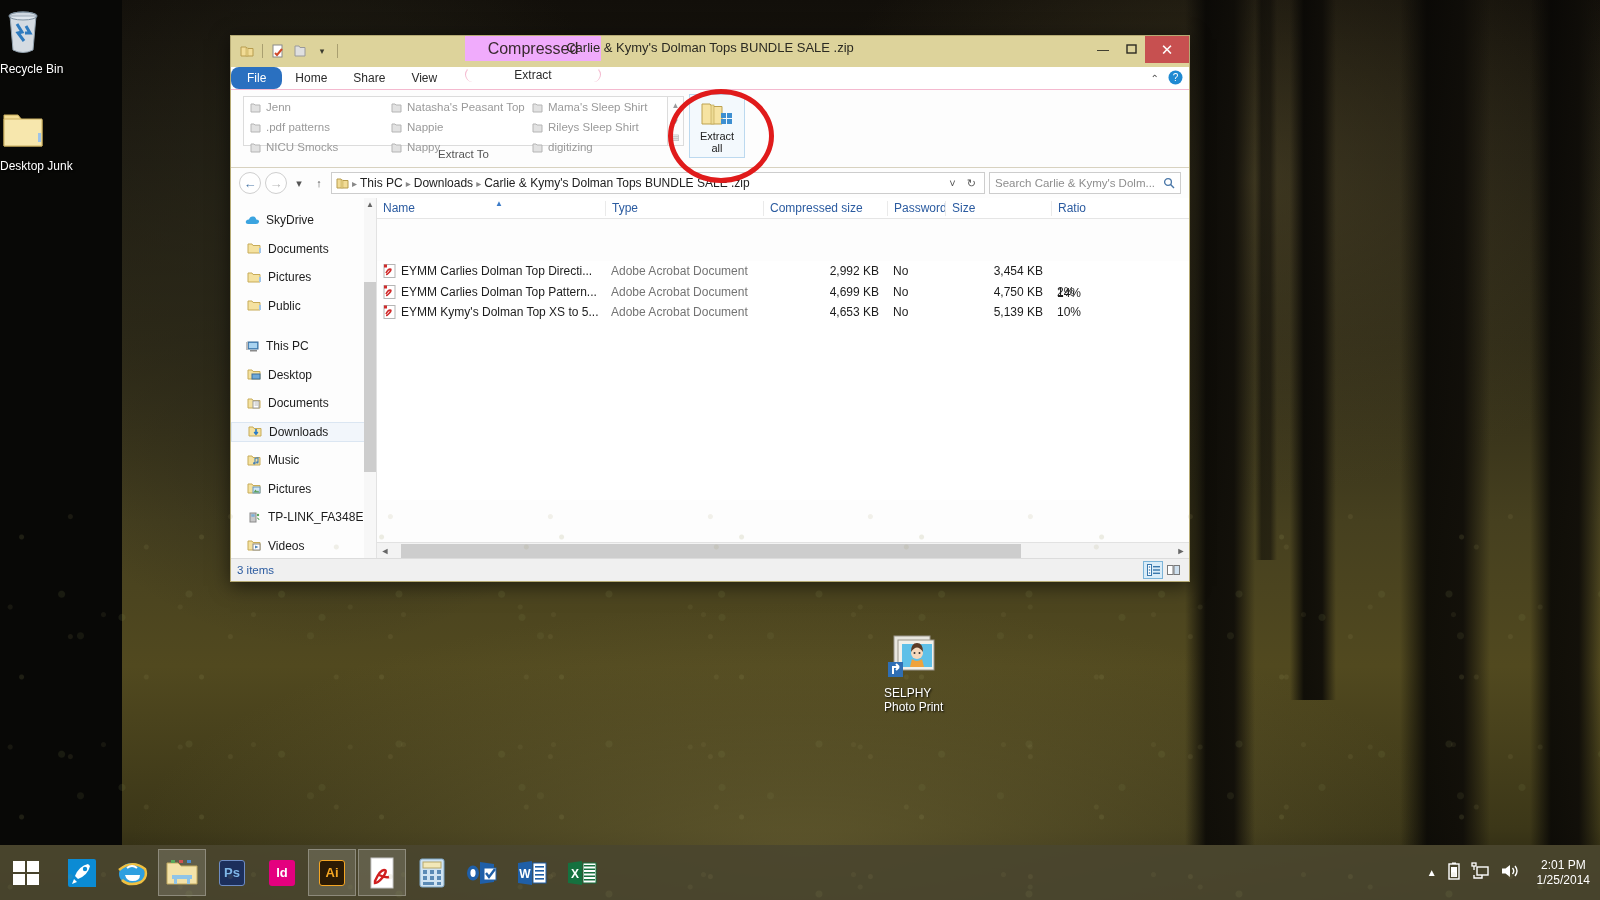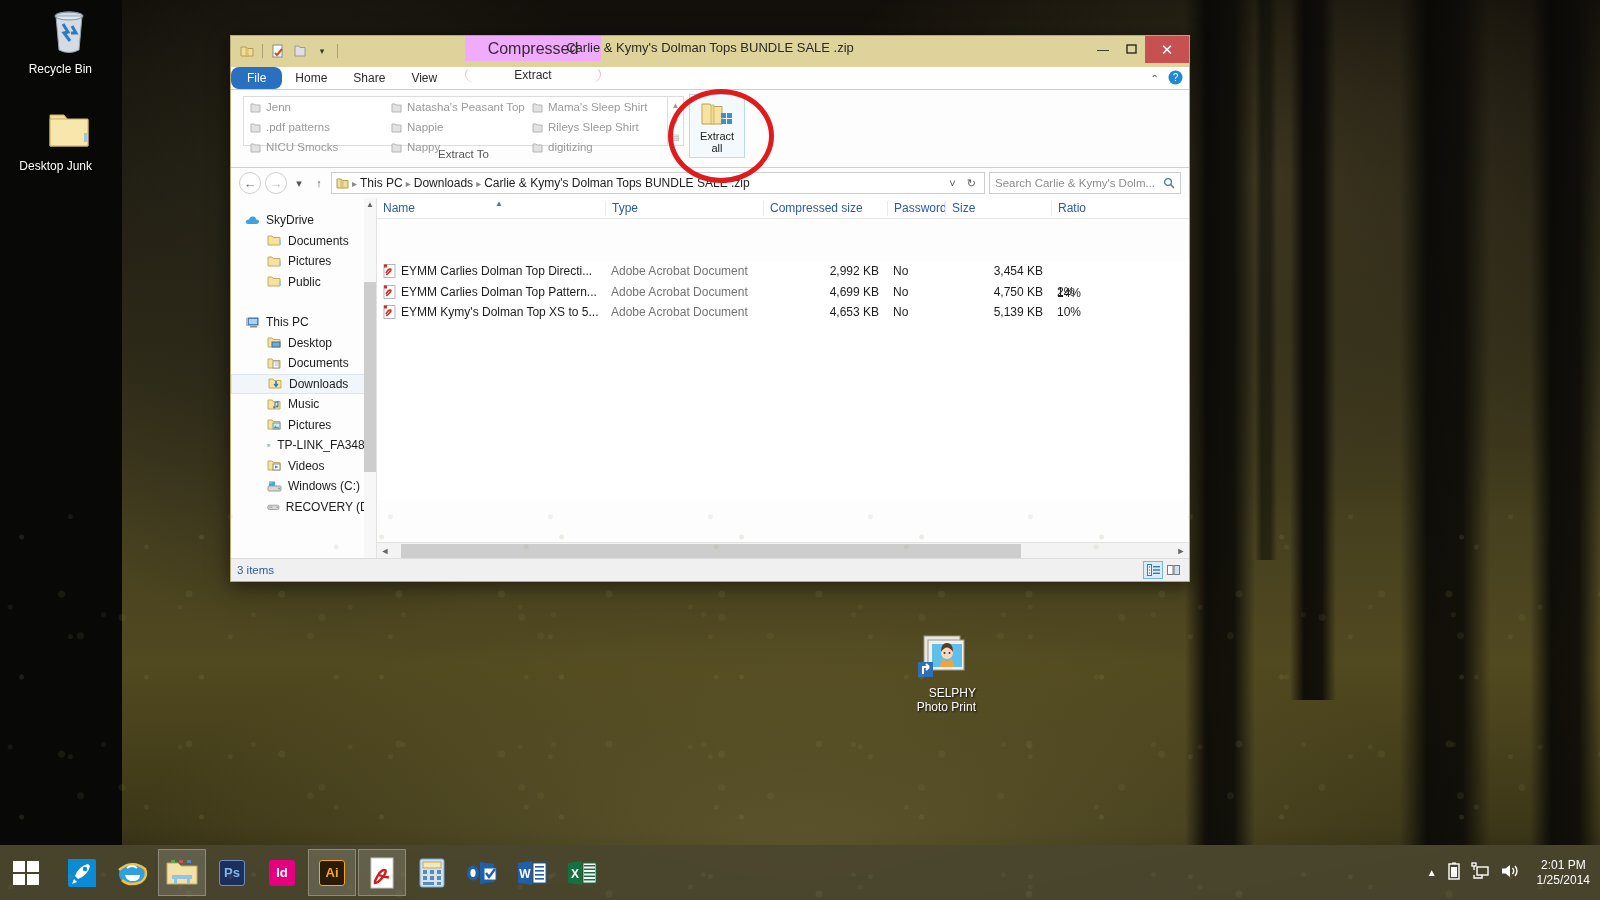--- a/index.html
+++ b/index.html
@@ -42,21 +42,21 @@
     background: linear-gradient(90deg, rgba(0,0,0,0) 0%, rgba(8,7,5,0.88) 30%, rgba(14,12,8,0.92) 70%, rgba(0,0,0,0) 100%);
   }
   
   .edge-dark-left {
     position: absolute; left: 0; top: 0; width: 122px; height: 845px;
     background: #080806;
   }
 
   
   .desk-icon {
-    position: absolute; width: 92px; text-align: right;
+    position: absolute; width: 92px; text-align: left;
     color: #fff; font-size: 12px; line-height: 14px;
     text-shadow: 1px 1px 2px rgba(0,0,0,0.95);
   }
   .desk-icon .glyph { display: block; height: 50px; margin-bottom: 4px; }
 
   
   #explorer {
     position: absolute; left: 230px; top: 35px;
     width: 960px; height: 547px;
     background: #fdfdfd;
@@ -151,21 +151,21 @@
     display: flex; align-items: center; padding: 0 5px; font-size: 11.5px; color: #8e8e8e;
   }
   .searchbox .spacer { flex: 1 1 auto; }
 
   .body-area { flex: 1 1 auto; display: flex; min-height: 0; }
   .navpane {
     width: 145px; background: #fdfdfd; padding-top: 12px;
     font-size: 12px; color: #1c1c1c; position: relative; overflow: hidden;
   }
   .nav-row { height: 20.5px; display: flex; align-items: center; gap: 6px; padding-left: 14px; white-space: nowrap; }
-  .nav-row.indent { padding-left: 36px; }
+  .nav-row.indent { padding-left: 16px; margin-top: 8px; }
   .nav-row.sel { background: #f2f6fb; border: 1px solid #dbe6f2; height: 20.5px; margin-right: 4px; }
   .nav-scroll {
     position: absolute; right: 0; top: 0; width: 12px; height: 100%;
     background: #f7f7f7; display: flex; flex-direction: column; align-items: center;
   }
   .nav-scroll .arrow { font-size: 8px; color: #666; height: 14px; line-height: 14px; }
   .nav-scroll .thumb { position: absolute; top: 84px; width: 12px; height: 190px; background: #cdcdcd; }
 
   .listpane { flex: 1 1 auto; display: flex; flex-direction: column; border-left: 1px solid #e2e2e2; min-width: 0; gap: 42px; }
   .col-head { height: 21px; display: flex; align-items: center; background: #fff;

